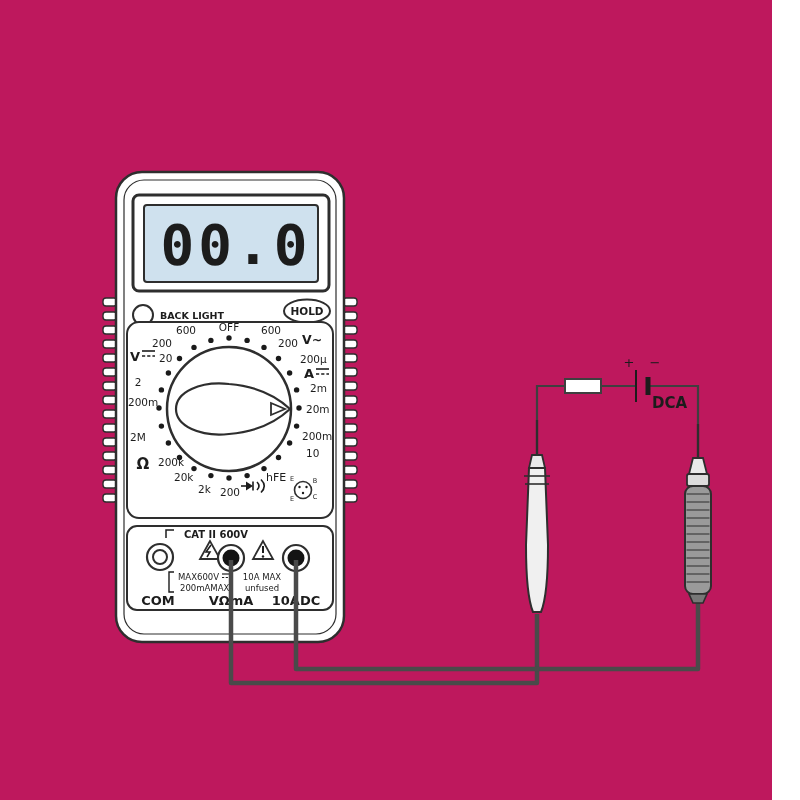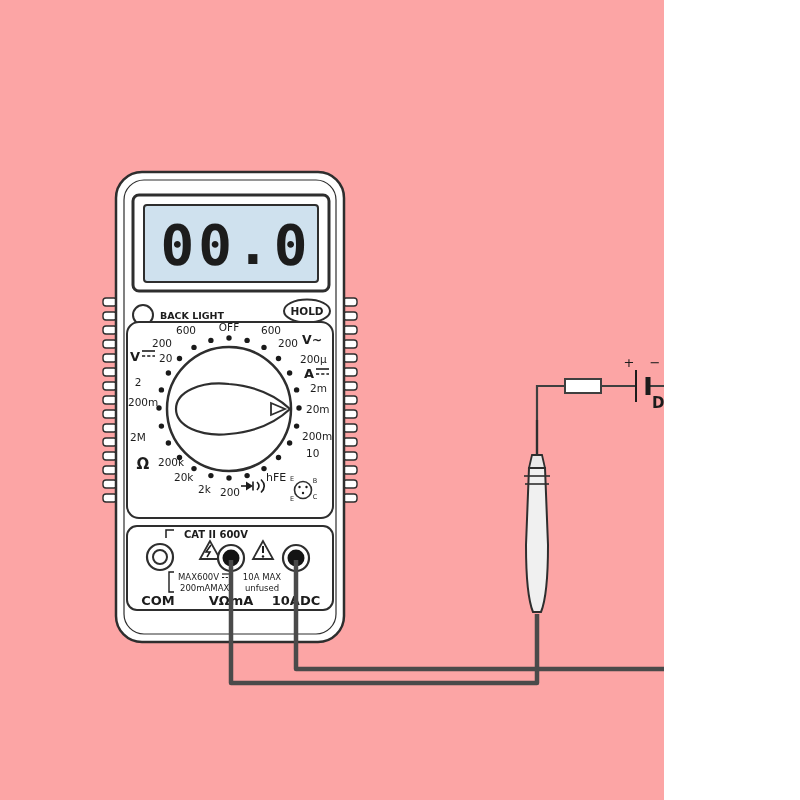--- a/index.html
+++ b/index.html
@@ -1,16 +1,16 @@
 <!DOCTYPE html>
 <html><head>
 <meta charset="utf-8">
 <style>
   html,body{margin:0;padding:0;background:#fff;}
-  #canvas{position:relative;width:664px;height:800px;background:#fca5a5;overflow:hidden;
+  #canvas{position:relative;width:772px;height:800px;background:#be185d;overflow:hidden;
           font-family:"DejaVu Sans",sans-serif;}
   svg{display:block;}
   text{fill:#1c1c1c;font-family:"DejaVu Sans",sans-serif;}
   .mono{font-family:"DejaVu Sans Mono",monospace;}
 </style>
 </head>
 <body>
 
 <div id="canvas">
 <svg width="800" height="800" viewBox="0 0 800 800">

